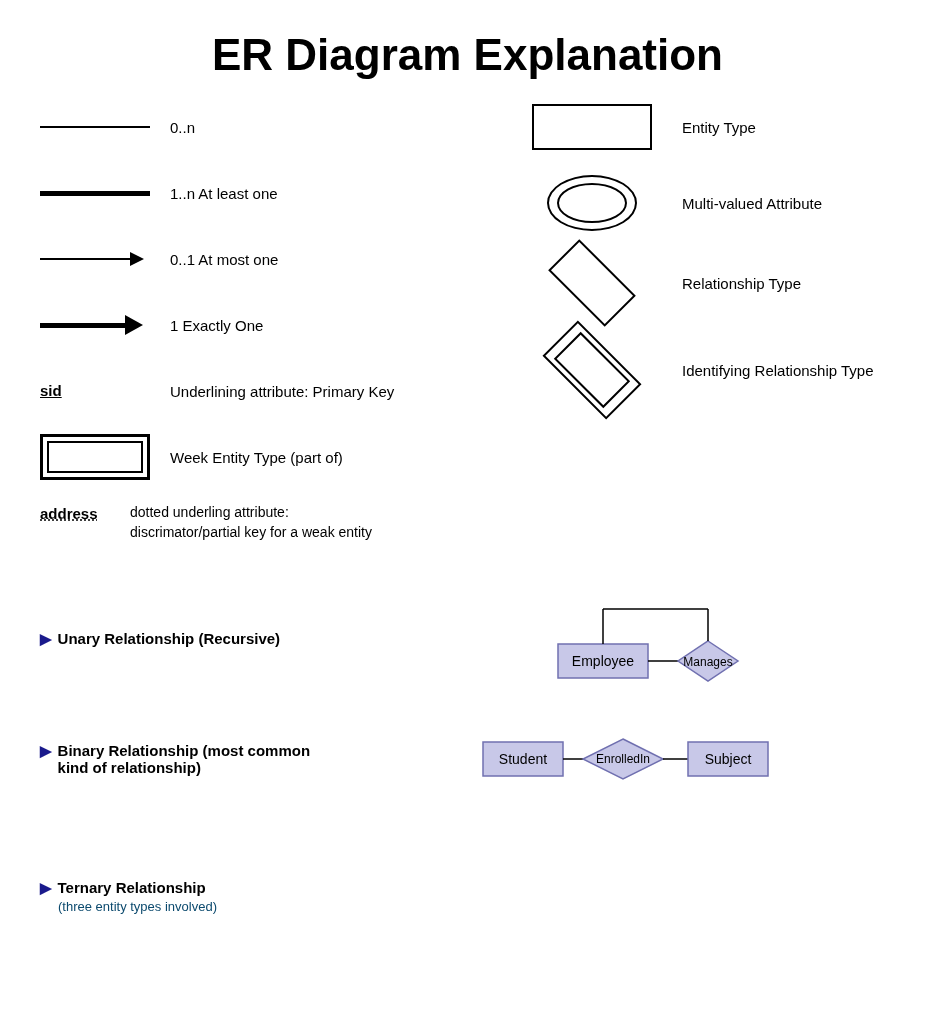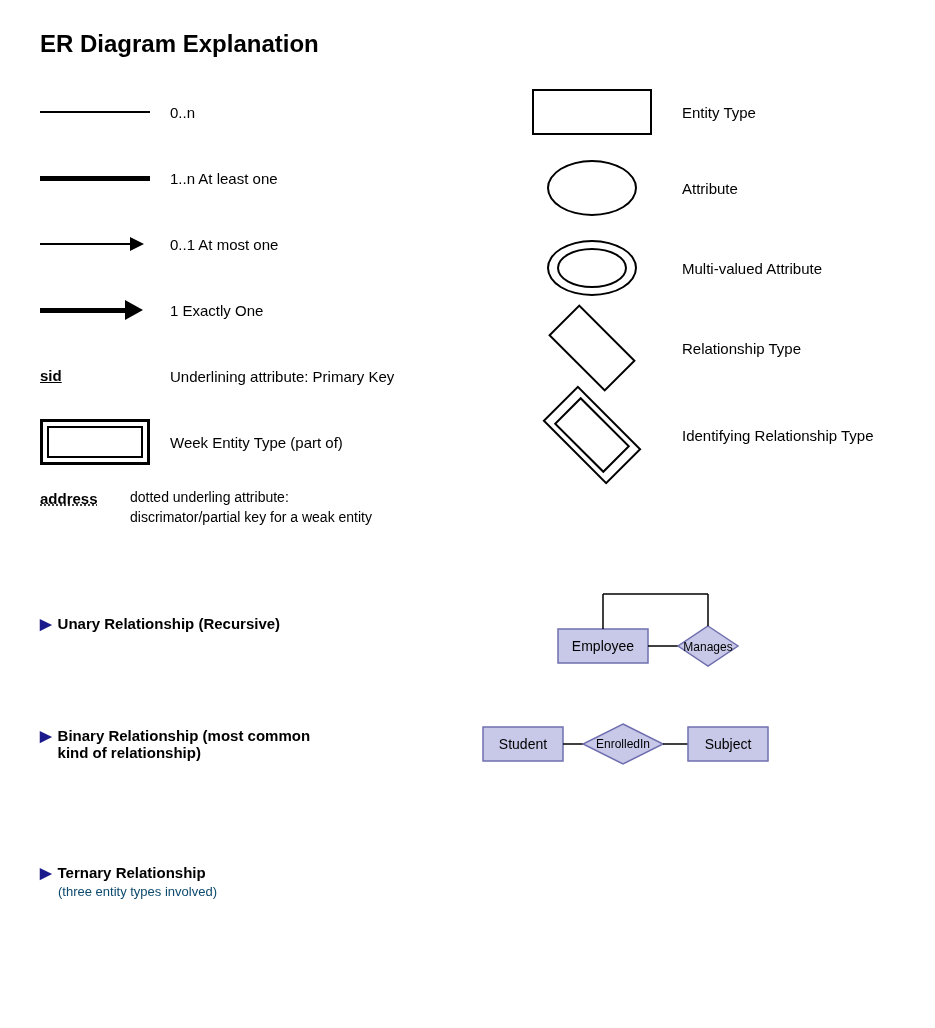--- a/index.html
+++ b/index.html
@@ -5,23 +5,24 @@
     * { margin: 0; padding: 0; box-sizing: border-box; }
     body {
       background: #fff;
       font-family: Arial, sans-serif;
       width: 935px;
       min-height: 1028px;
       padding: 20px 40px;
     }
 
     h1 {
-      font-size: 24px;
+      text-align: center;
+      font-size: 44px;
       font-weight: bold;
-      margin-bottom: 30px;
+      margin-bottom: 23px;
       padding-top: 10px;
     }
 
     .legend-section {
       display: flex;
       flex-direction: row;
       gap: 12px;
     }
 
     .left-col {
@@ -357,26 +358,20 @@
 
   <div class="right-col">
 
     <div class="legend-row" style="margin-bottom:24px;">
       <div class="right-symbol">
         <div class="entity-rect"></div>
       </div>
       <span class="right-label">Entity Type</span>
     </div>
 
-    <div class="legend-row" style="margin-bottom:24px;">
-      <div class="right-symbol">
-        <div class="attribute-ellipse"></div>
-      </div>
-      <span class="right-label">Attribute</span>
-    </div>
 
     <div class="legend-row" style="margin-bottom:24px;">
       <div class="right-symbol">
         <div class="multi-ellipse-outer">
           <div class="multi-ellipse-inner"></div>
         </div>
       </div>
       <span class="right-label">Multi-valued Attribute</span>
     </div>
 

